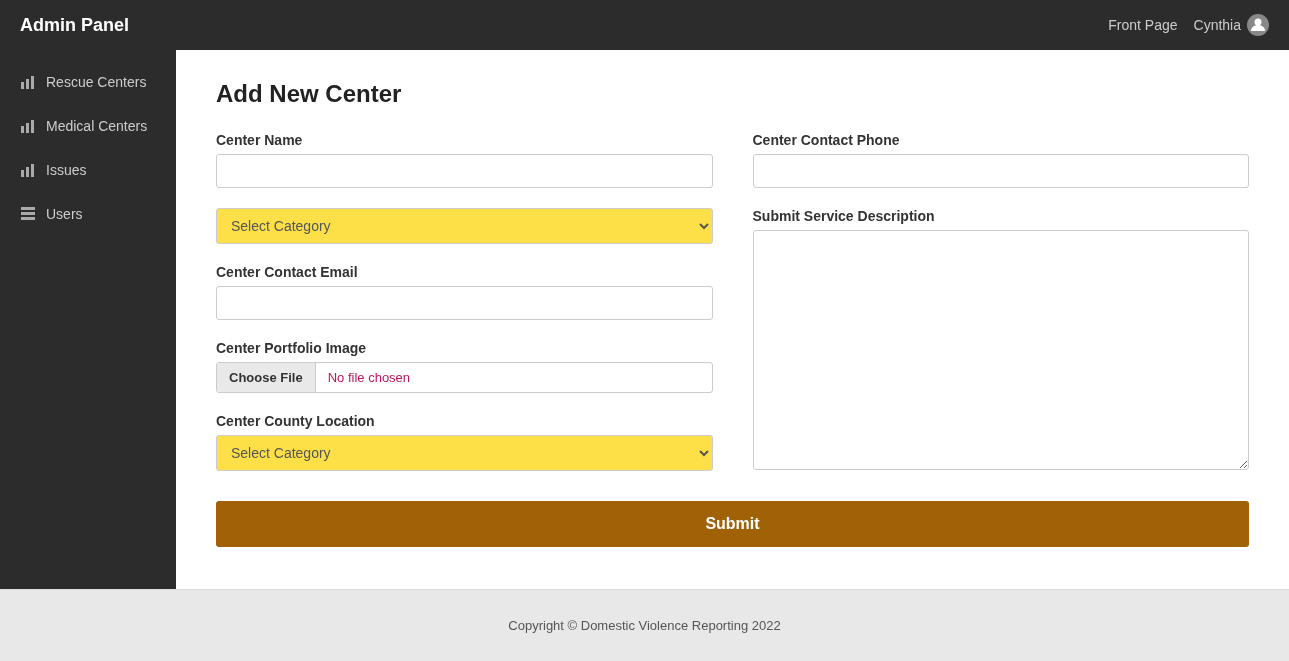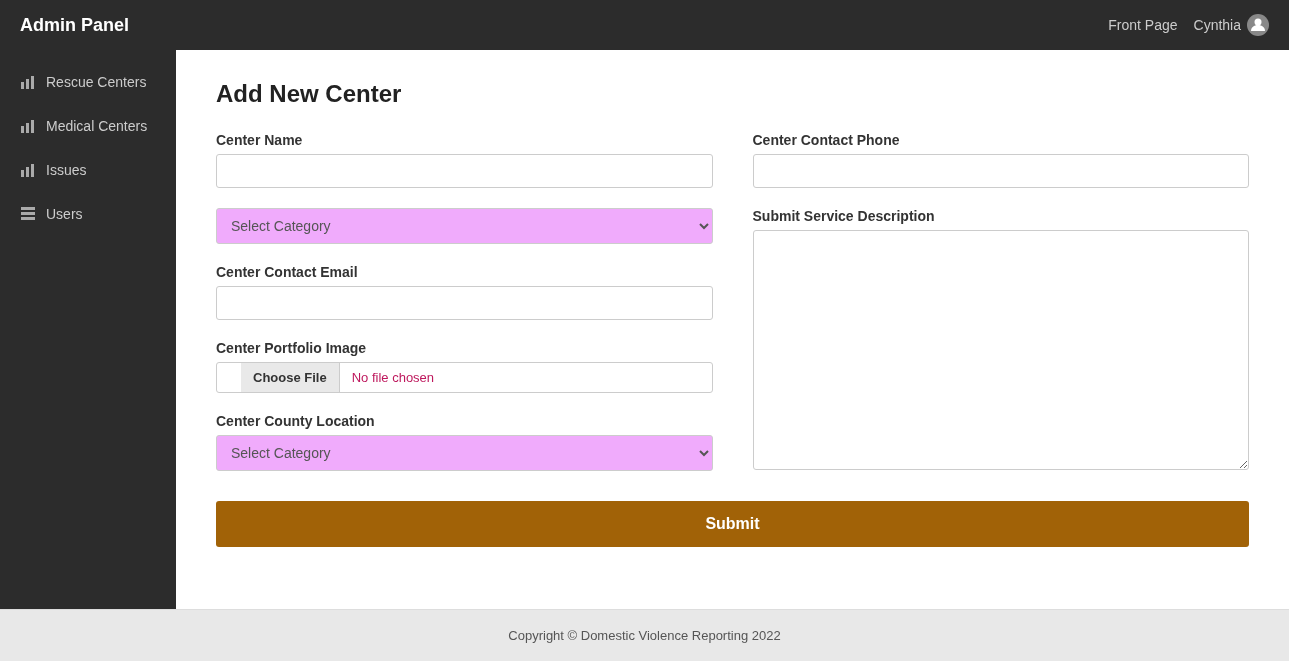--- a/index.html
+++ b/index.html
@@ -124,21 +124,21 @@
       outline: none;
     }
 
     .form-select {
       width: 100%;
       padding: 8px 10px;
       border: 1px solid #ccc;
       border-radius: 3px;
       font-size: 14px;
       color: #555;
-      background: #f0abfc;
+      background: #fde047;
       appearance: auto;
       outline: none;
     }
 
     .form-textarea {
       width: 100%;
       padding: 8px 10px;
       border: 1px solid #ccc;
       border-radius: 3px;
       font-size: 14px;
@@ -147,21 +147,20 @@
       min-height: 240px;
       outline: none;
     }
 
     .file-input-wrapper {
       display: flex;
       align-items: flex-end;
       border: 1px solid #ccc;
       border-radius: 3px;
       overflow: hidden;
-      padding-left: 24px;
     }
     .file-choose-btn {
       padding: 7px 12px;
       background: #e9e9e9;
       border-right: 1px solid #ccc;
       font-size: 13px;
       font-weight: bold;
       color: #333;
       cursor: pointer;
       white-space: nowrap;
@@ -191,21 +190,21 @@
       border-radius: 3px;
       font-size: 16px;
       font-weight: bold;
       cursor: pointer;
     }
 
     
     .footer {
       background: #e8e8e8;
       text-align: center;
-      padding: 18px;
+      padding: 28px;
       font-size: 13px;
       color: #555;
       border-top: 1px solid #ddd;
     }
   </style>
 </head>
 <body>
 
 <nav class="topnav">
   <span class="topnav-brand">Admin Panel</span>

